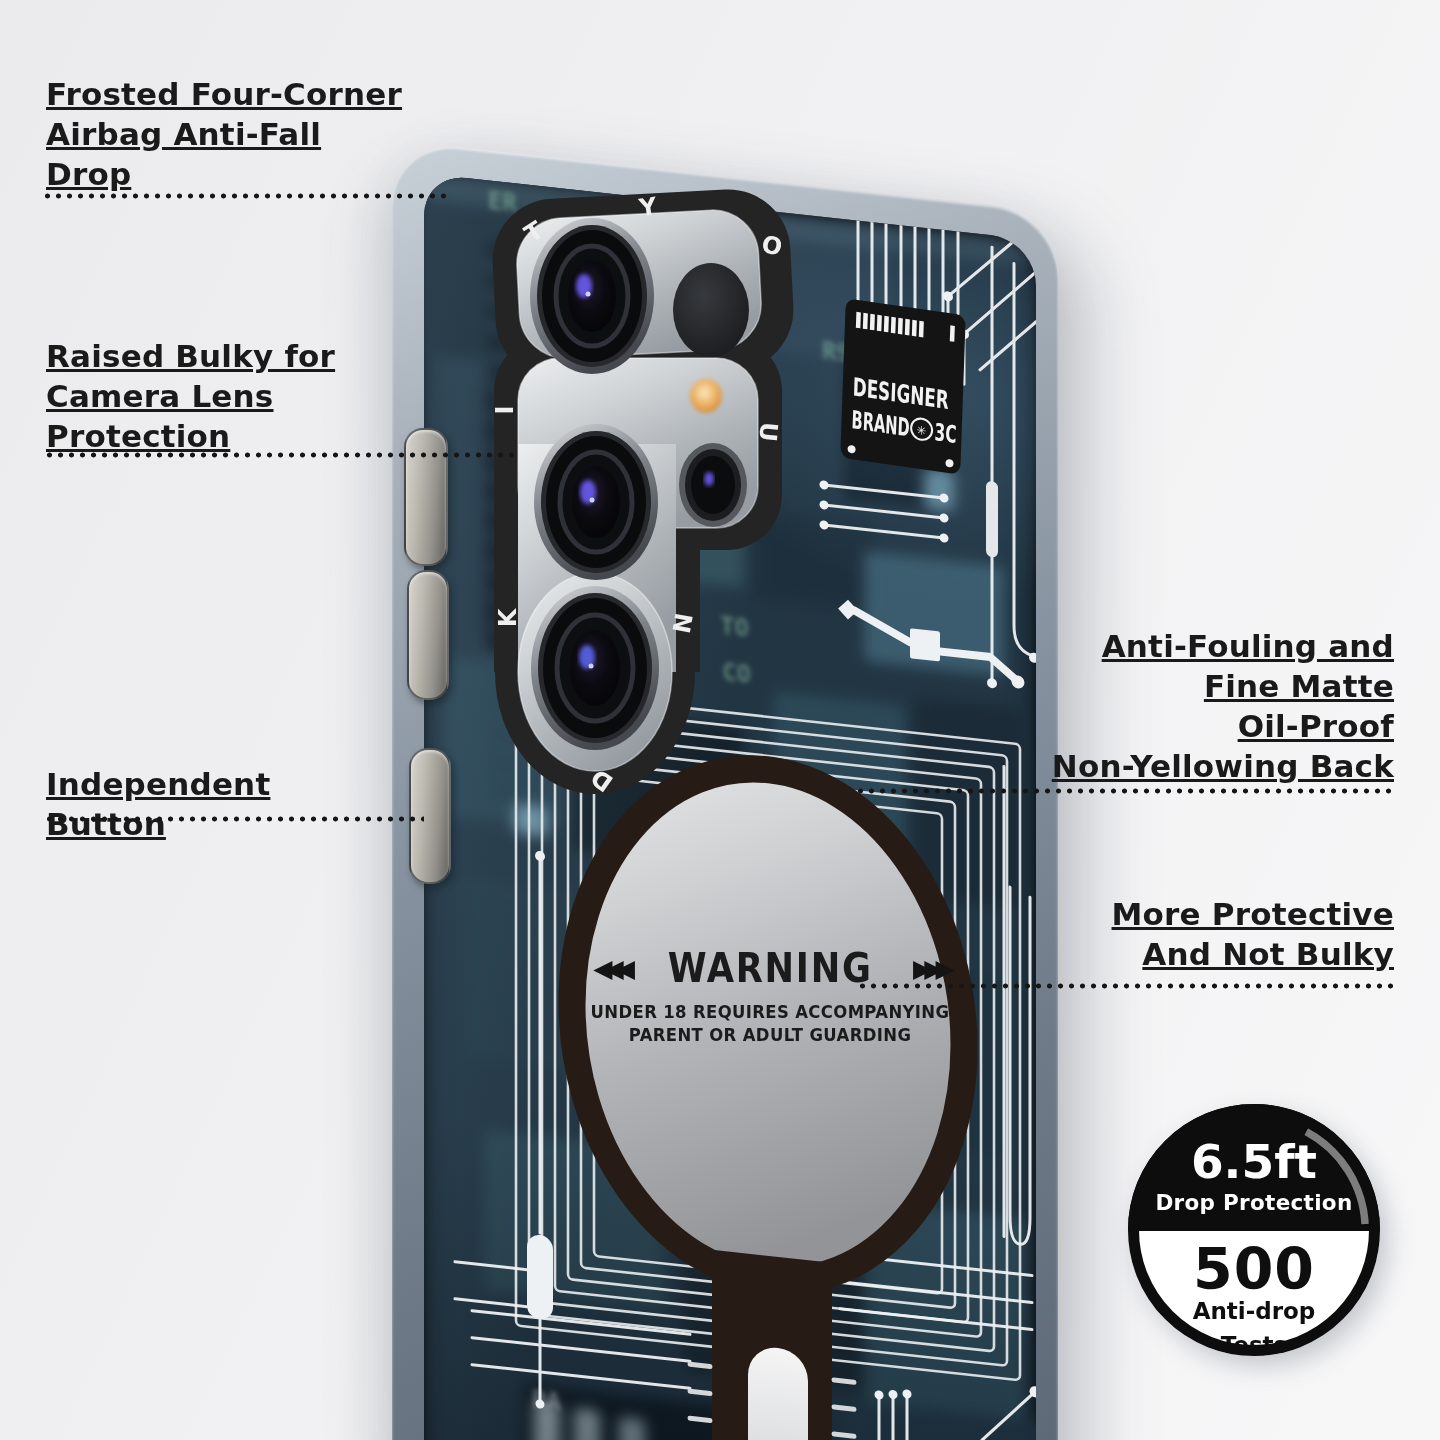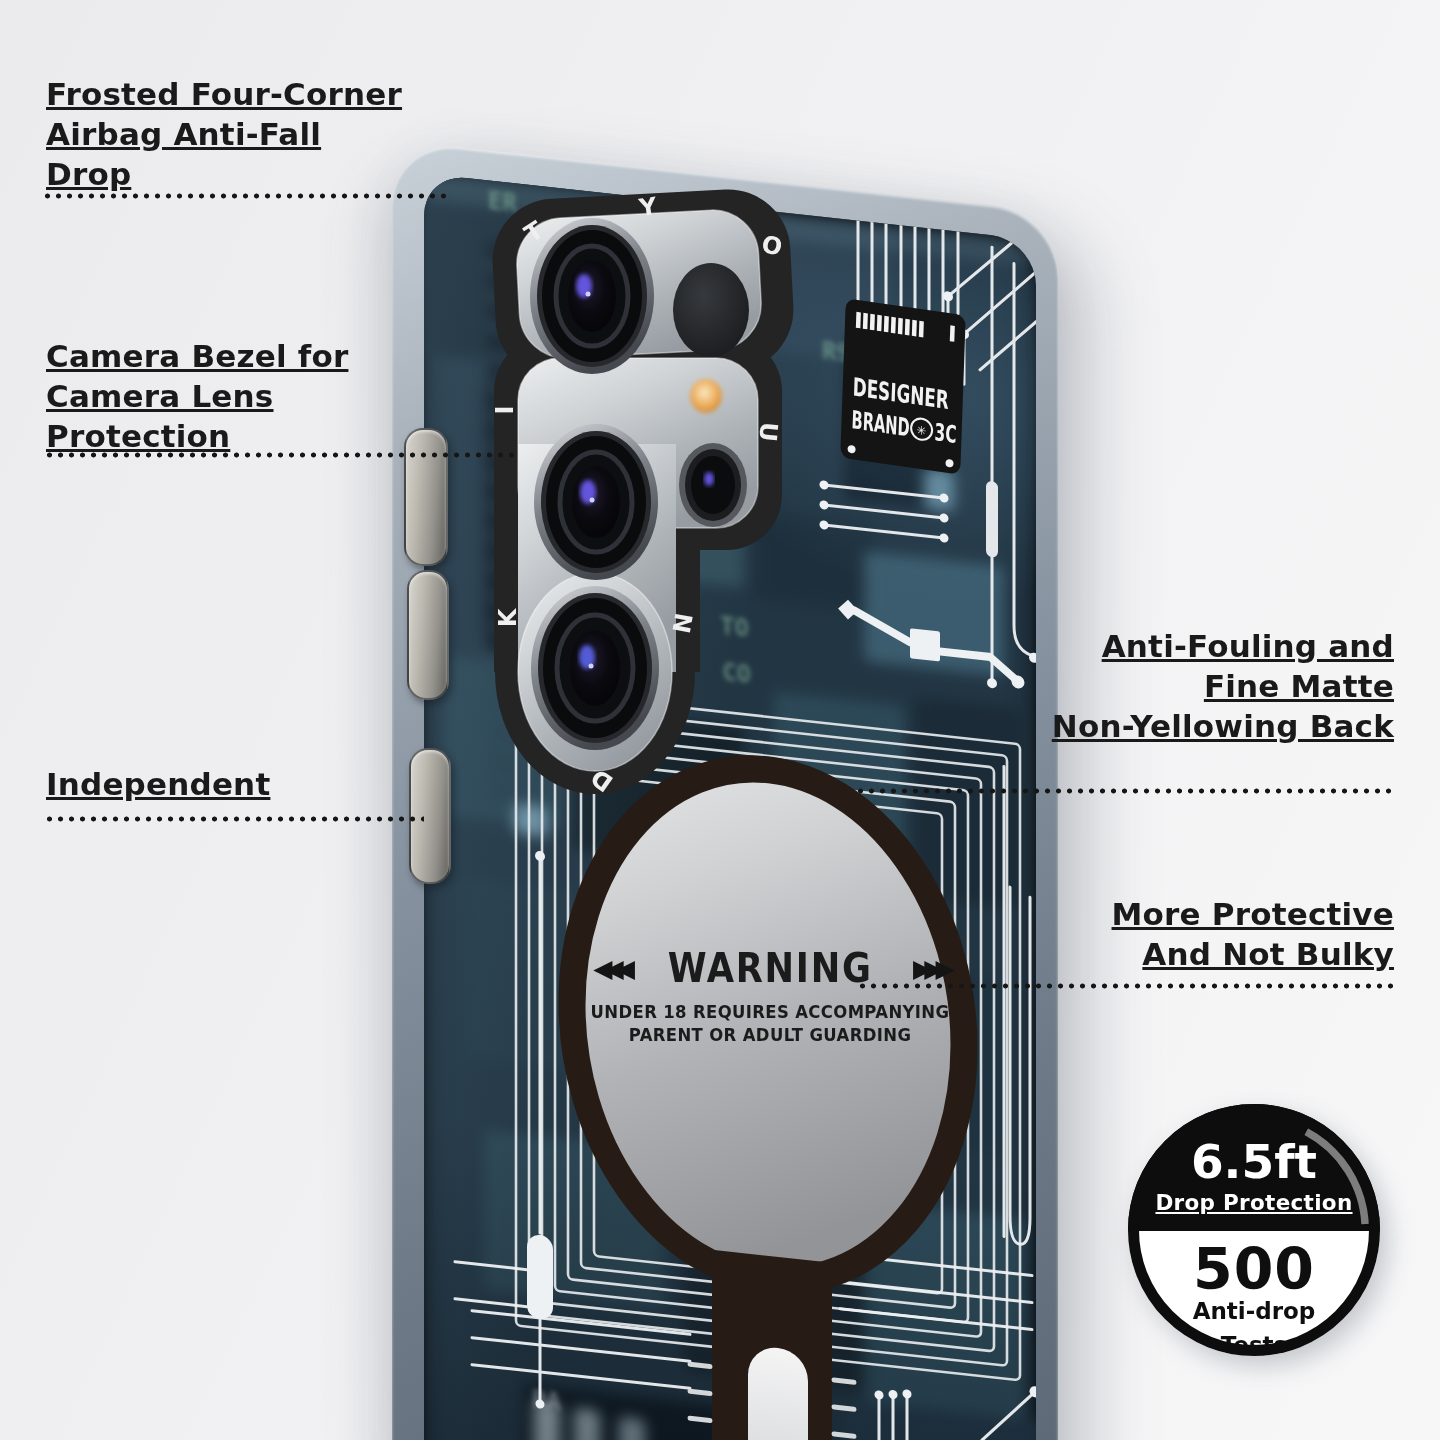--- a/index.html
+++ b/index.html
@@ -46,21 +46,21 @@
   .decal .wtitle{font-size:41px;font-weight:bold;letter-spacing:2px;transform:scaleX(.86);white-space:nowrap;}
   .decal .wsub{font-size:17.5px;font-weight:bold;line-height:23px;letter-spacing:.4px;transform:scaleX(.94);white-space:nowrap;}
   .decal .wsub.first{margin-top:9px;}
   
   .badge{position:absolute;left:1128px;top:1104px;width:252px;height:252px;border-radius:50%;z-index:60;
     background:linear-gradient(180deg,#0d0d0d 0%,#0d0d0d 50.5%,#ffffff 50.5%,#ffffff 100%);
     box-shadow:8px 10px 24px rgba(70,80,92,.28);}
   .badge::after{content:"";position:absolute;inset:0;border-radius:50%;border:11px solid #0d0d0d;box-sizing:border-box;}
   .badge .t{position:absolute;left:0;width:100%;text-align:center;font-weight:bold;}
   .b1{top:30px;font-size:47px;color:#fff;}
-  .b2{top:86px;font-size:21.5px;color:#fff;letter-spacing:.3px;text-decoration:underline;}
+  .b2{top:86px;font-size:21.5px;color:#fff;letter-spacing:.3px;}
   .b3{top:132px;font-size:57px;color:#0f0f0f;letter-spacing:1px;}
   .b4{top:194px;font-size:23px;color:#0f0f0f;}
   .b5{top:228px;font-size:23px;color:#0f0f0f;}
   .badge svg{position:absolute;inset:0;}
 </style>
 </head>
 <body>
 
 <div class="phone">
   <div class="pcb">
@@ -324,34 +324,36 @@
 </div>
 
 <div class="label" style="left:46px;top:74px;">
   <span>Frosted Four-Corner</span>
   <span>Airbag Anti-Fall</span>
   <span>Drop</span>
 </div>
 <div class="dotline" style="left:42px;top:193px;width:404px;"></div>
 
 <div class="label" style="left:46px;top:336px;">
-  <span>Camera Bezel for</span>
+  <span>Raised Bulky for</span>
   <span>Camera Lens</span>
   <span>Protection</span>
 </div>
 <div class="dotline" style="left:44px;top:452px;width:474px;"></div>
 
 <div class="label" style="left:46px;top:764px;">
   <span>Independent</span>
+  <span>Button</span>
 </div>
 <div class="dotline" style="left:44px;top:816px;width:380px;"></div>
 
 <div class="label right" style="right:46px;top:626px;">
   <span>Anti-Fouling and</span>
   <span>Fine Matte</span>
+  <span>Oil-Proof</span>
   <span>Non-Yellowing Back</span>
 </div>
 <div class="dotline" style="left:855px;top:788px;width:540px;"></div>
 
 <div class="label right" style="right:46px;top:894px;">
   <span>More Protective</span>
   <span>And Not Bulky</span>
 </div>
 <div class="dotline" style="left:857px;top:983px;width:536px;"></div>
 

